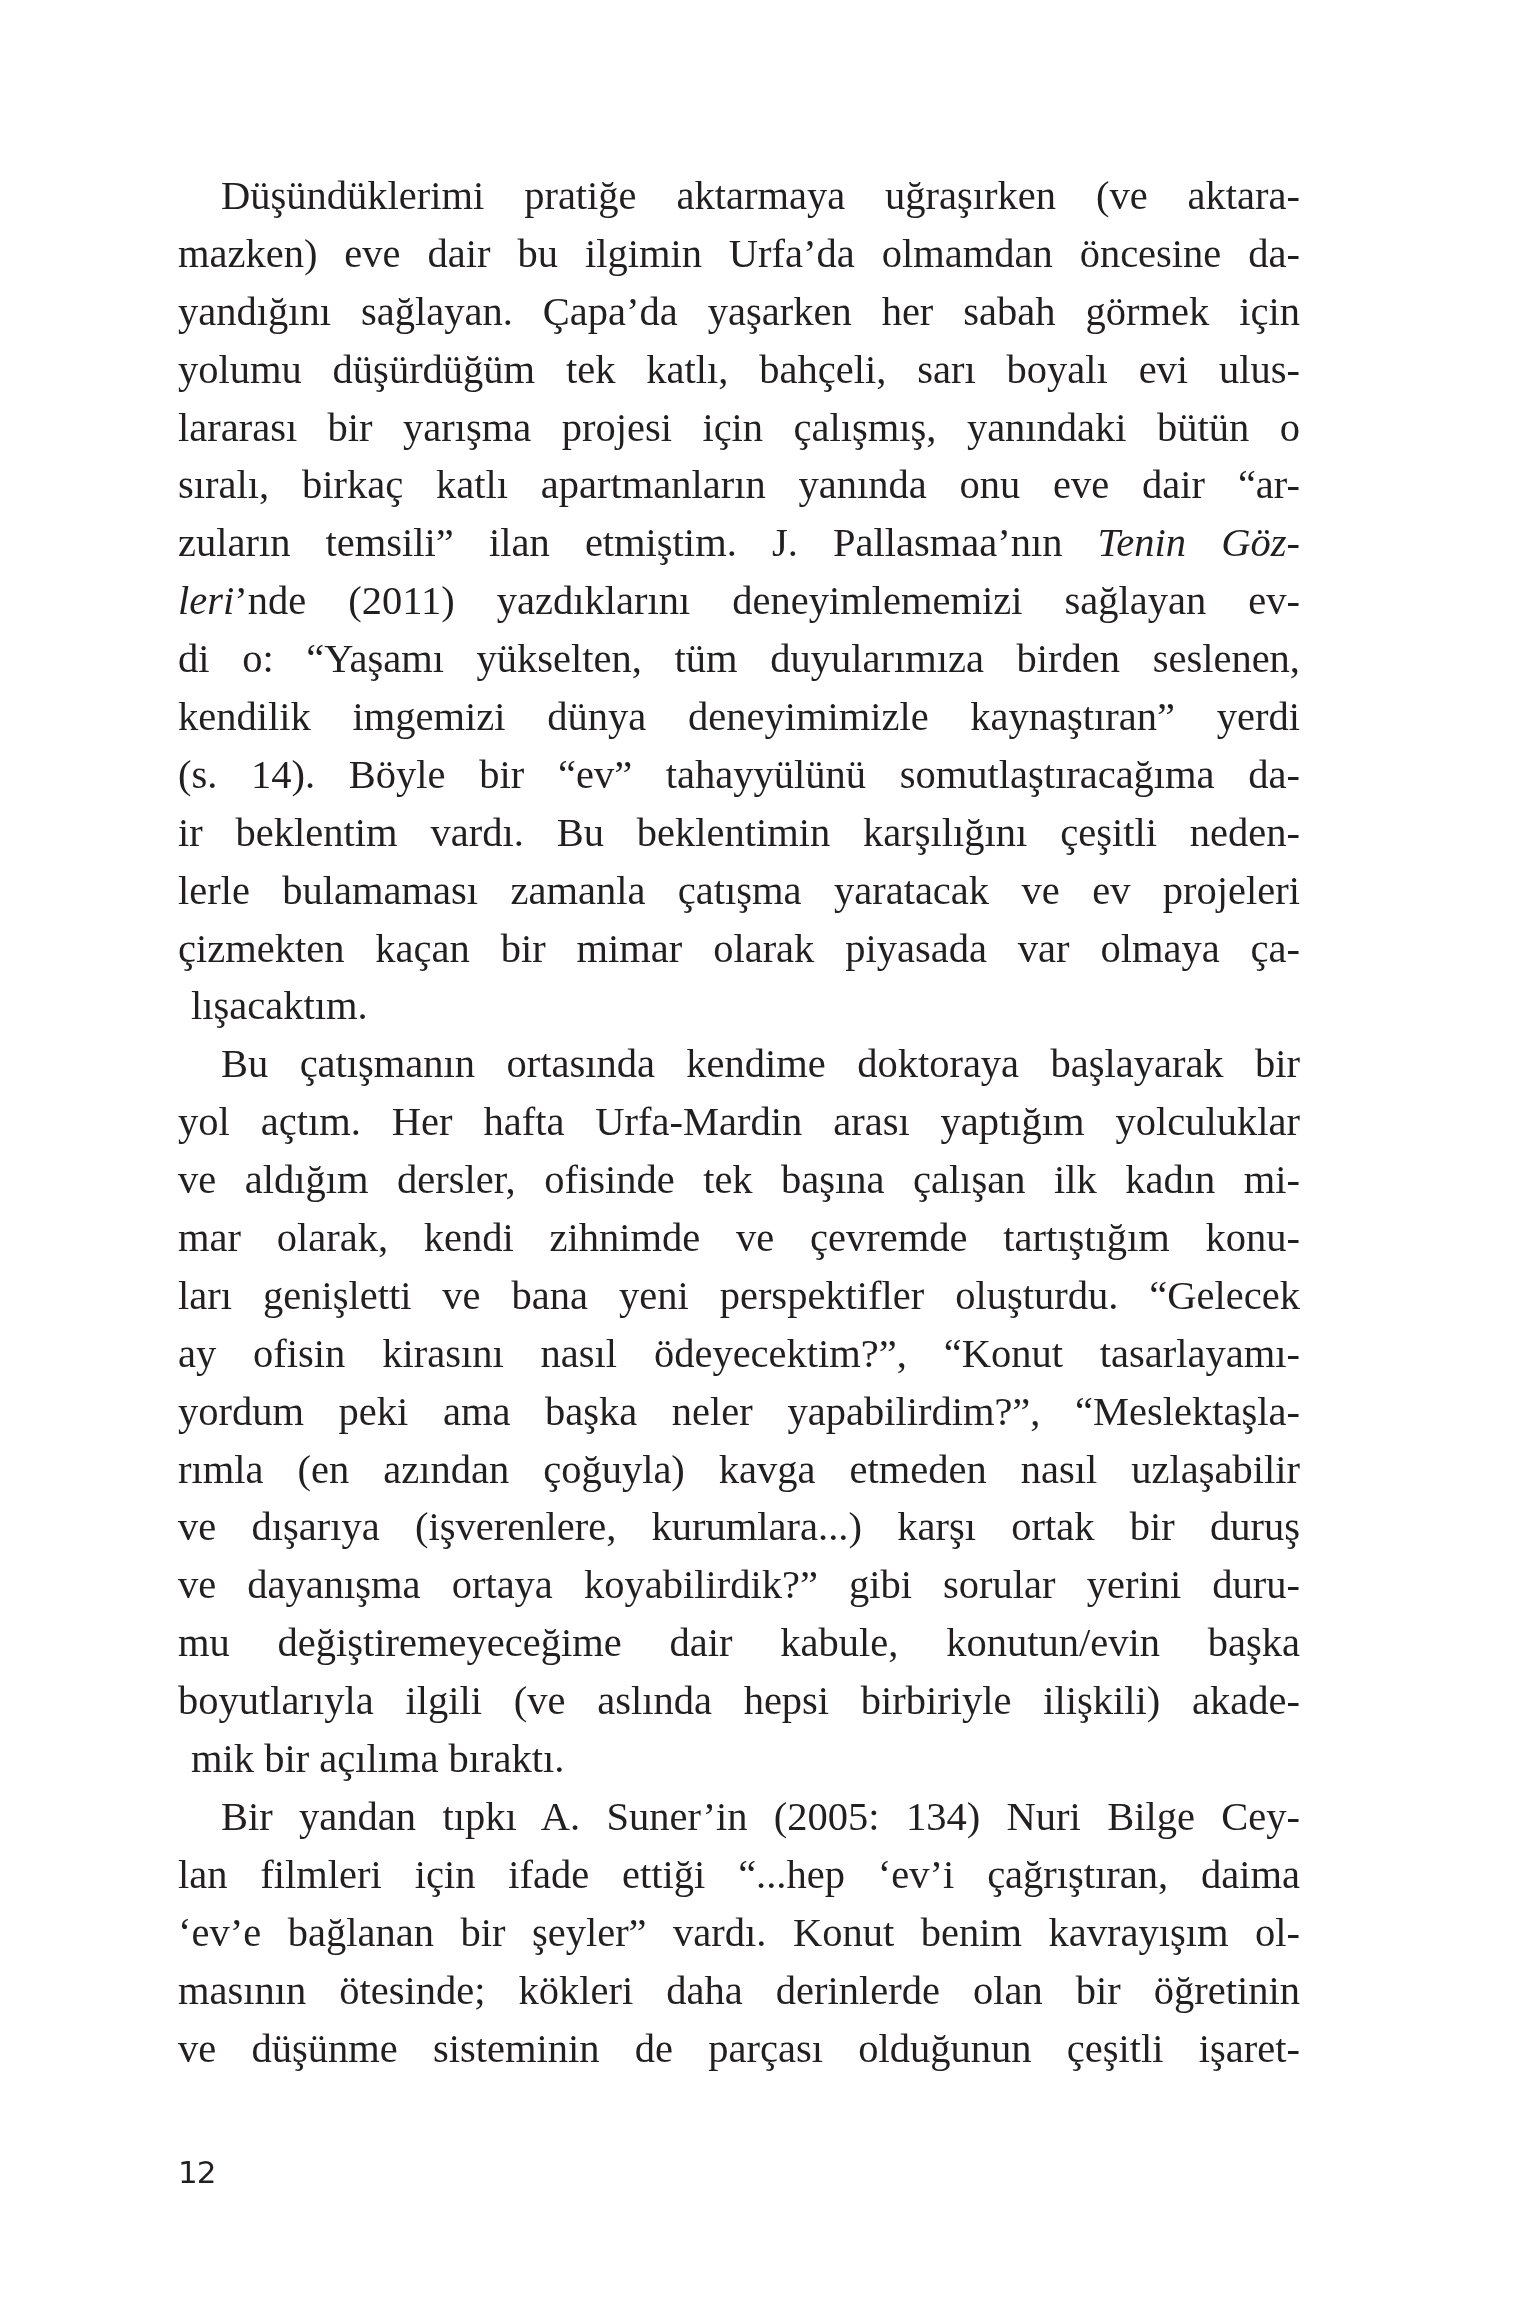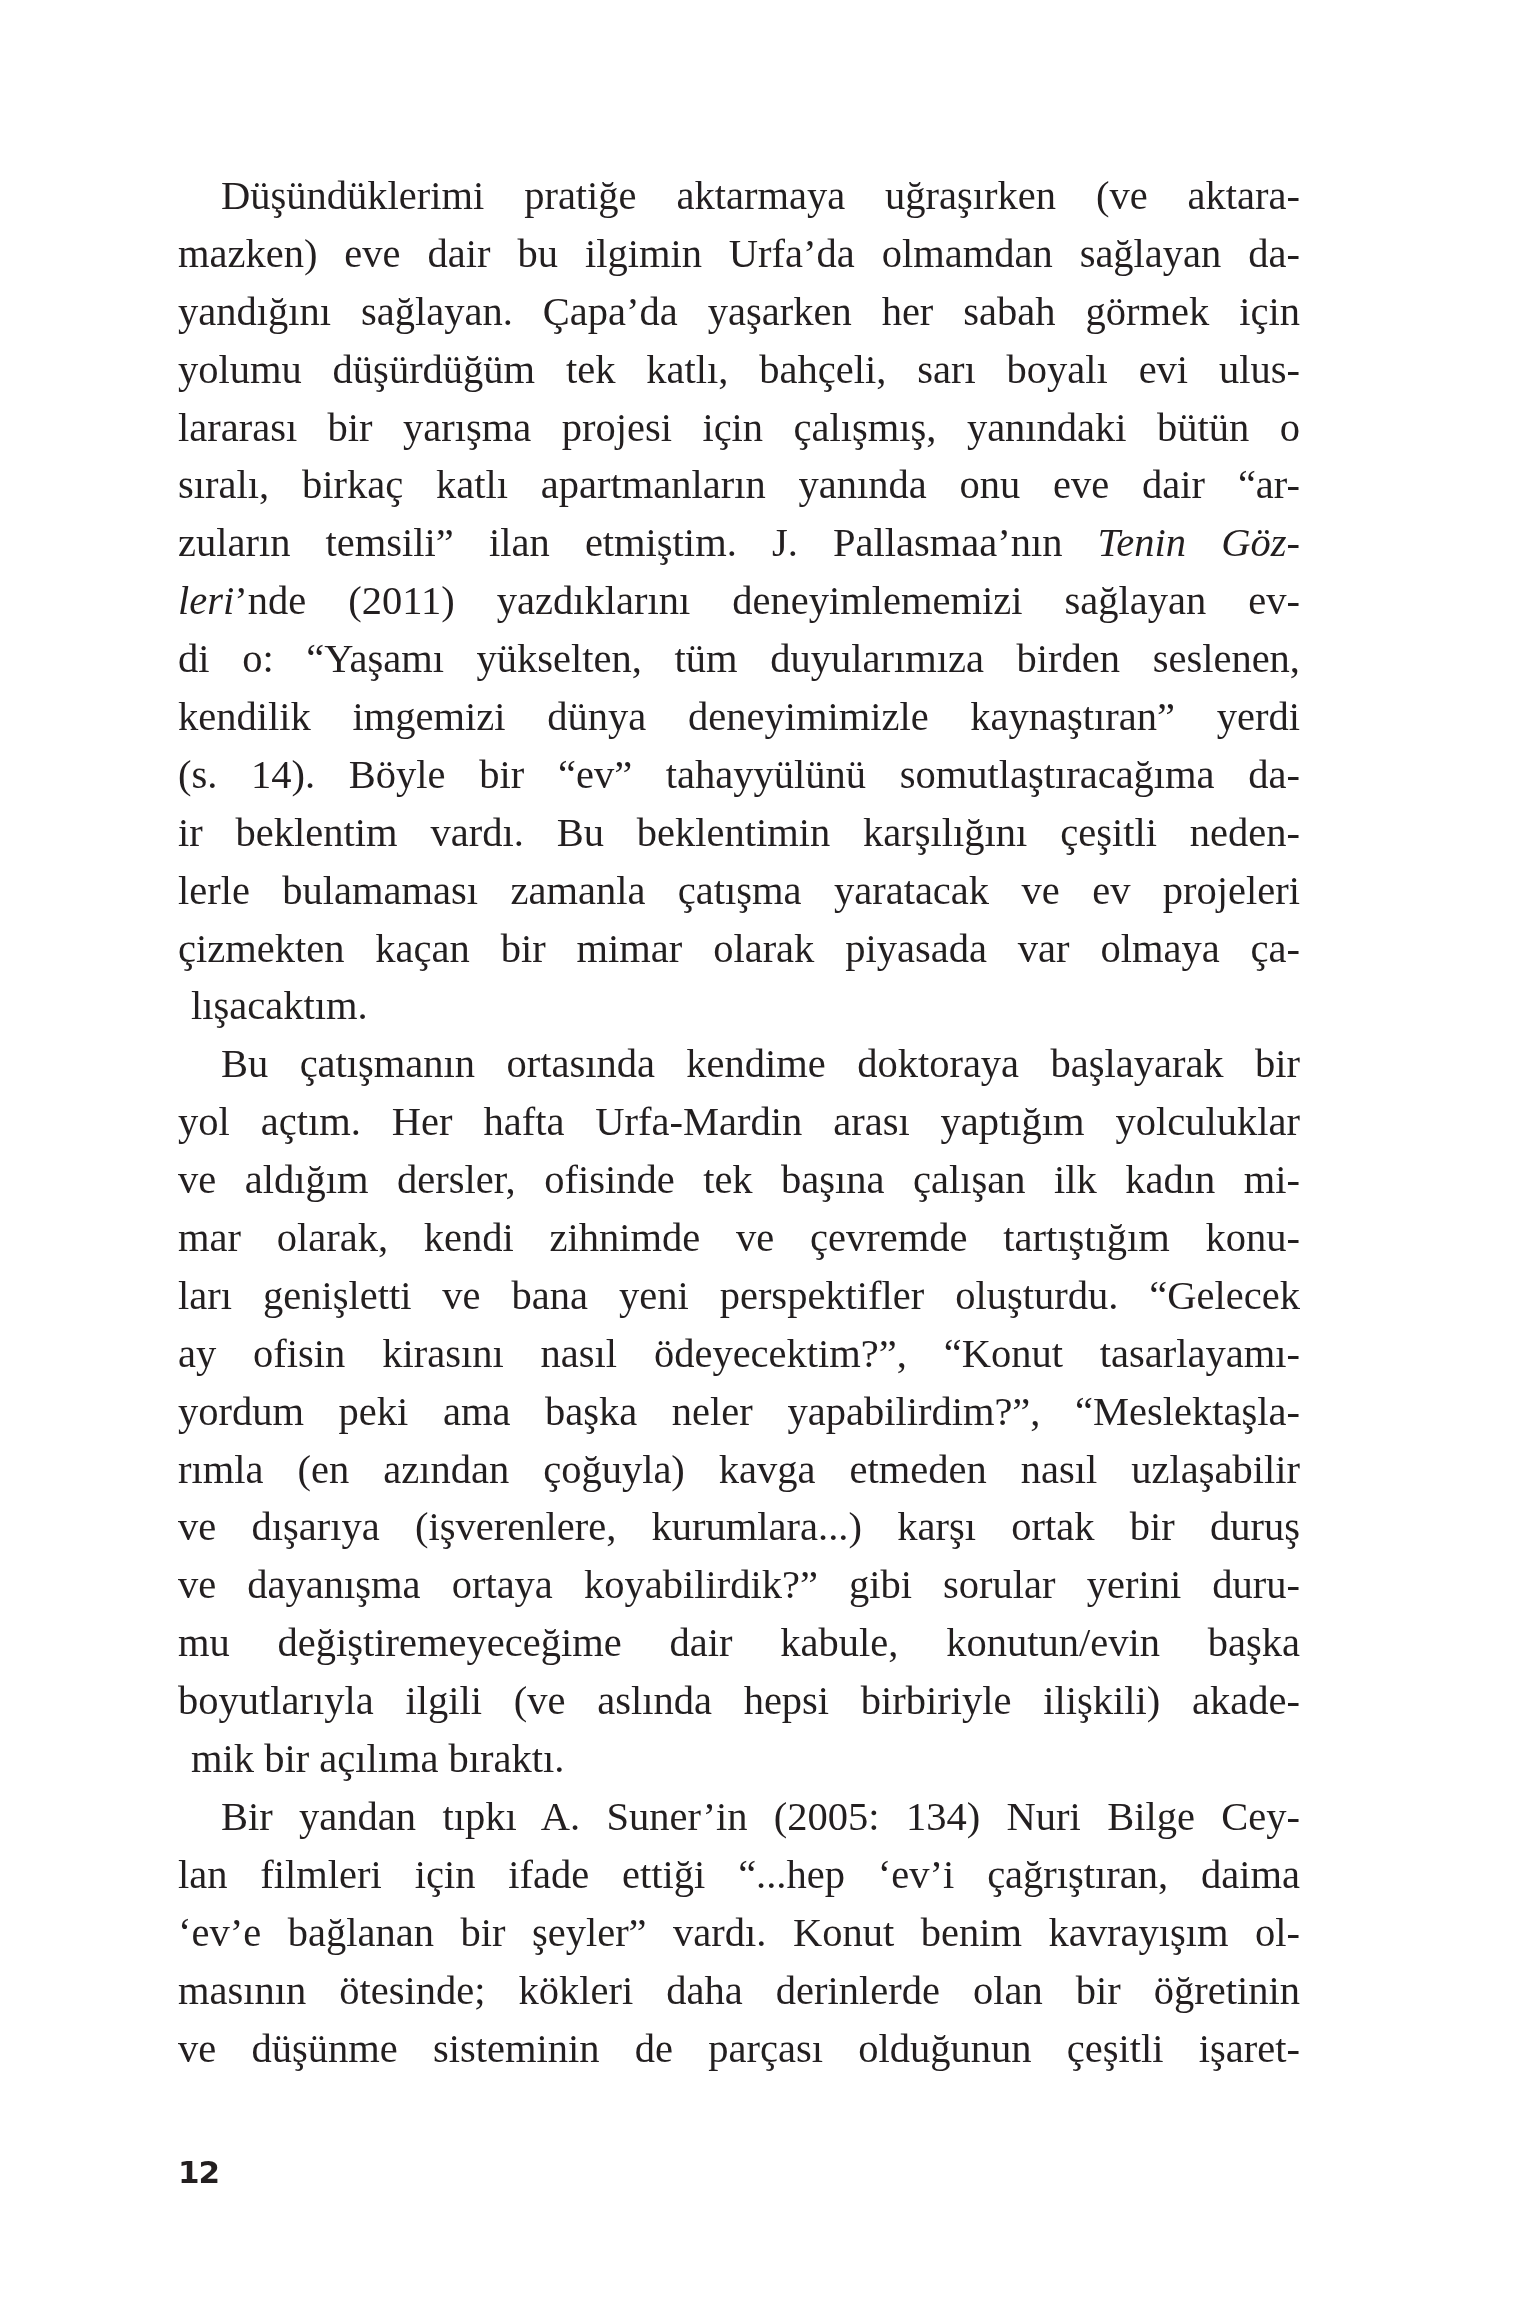--- a/index.html
+++ b/index.html
@@ -45,36 +45,36 @@
     .line.indent {
       padding-left: 43px;
     }
     .line em {
     }
     .page-number {
       position: absolute;
       left: 178px;
       top: 2154px;
       font-family: "DejaVu Sans", "Liberation Sans", sans-serif;
-      font-weight: bold;
+      font-weight: normal;
       font-size: 31px;
       line-height: 36px;
       color: #231f20;
       letter-spacing: -1px;
     }
   </style>
 </head>
 <body>
 
 <div class="page">
   <div class="text-block">
 
     <div>
       <span class="line indent">Düşündüklerimi pratiğe aktarmaya uğraşırken (ve aktara-</span>
-      <span class="line">mazken) eve dair bu ilgimin Urfa’da olmamdan sağlayan da-</span>
+      <span class="line">mazken) eve dair bu ilgimin Urfa’da olmamdan öncesine da-</span>
       <span class="line">yandığını sağlayan. Çapa’da yaşarken her sabah görmek için</span>
       <span class="line">yolumu düşürdüğüm tek katlı, bahçeli, sarı boyalı evi ulus-</span>
       <span class="line">lararası bir yarışma projesi için çalışmış, yanındaki bütün o</span>
       <span class="line">sıralı, birkaç katlı apartmanların yanında onu eve dair “ar-</span>
       <span class="line"><span>zuların temsili” ilan etmiştim. J. Pallasmaa’nın </span><em>Tenin Göz-</em><span></span></span>
       <span class="line"><span></span><em>leri</em><span>’nde (2011) yazdıklarını deneyimlememizi sağlayan ev-</span></span>
       <span class="line">di o: “Yaşamı yükselten, tüm duyularımıza birden seslenen,</span>
       <span class="line">kendilik imgemizi dünya deneyimimizle kaynaştıran” yerdi</span>
       <span class="line">(s. 14). Böyle bir “ev” tahayyülünü somutlaştıracağıma da-</span>
       <span class="line">ir beklentim vardı. Bu beklentimin karşılığını çeşitli neden-</span>

